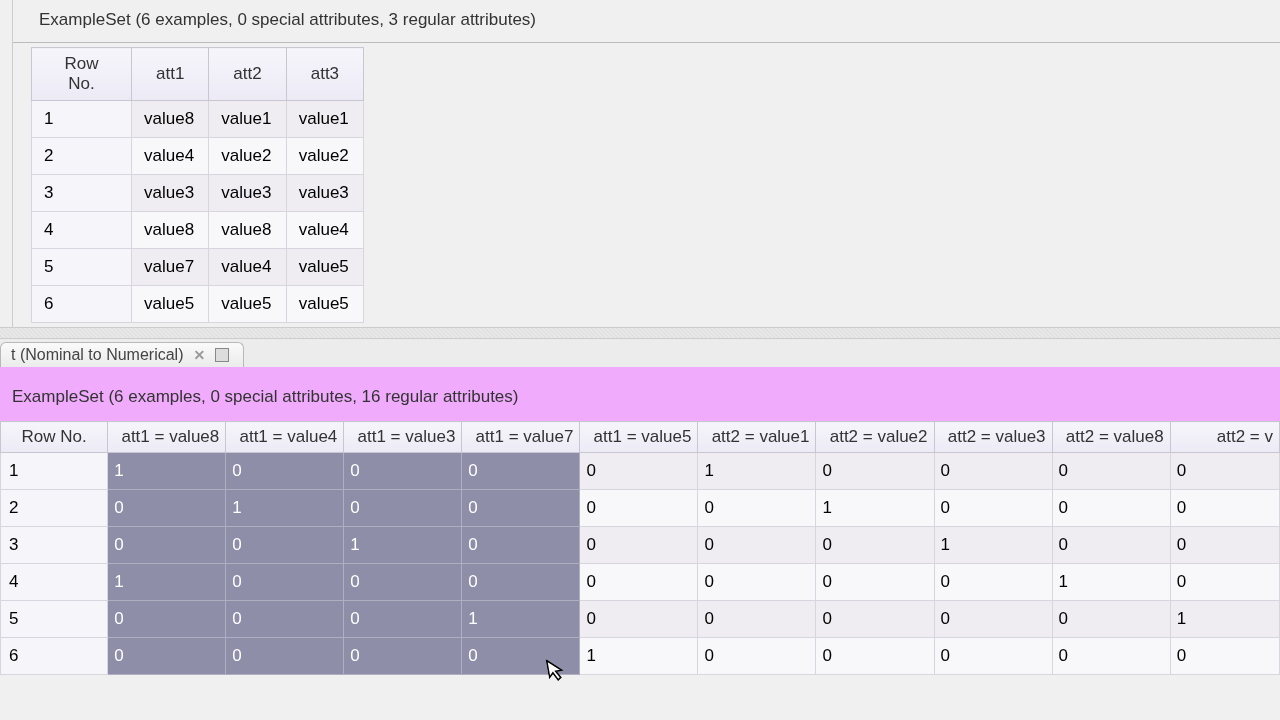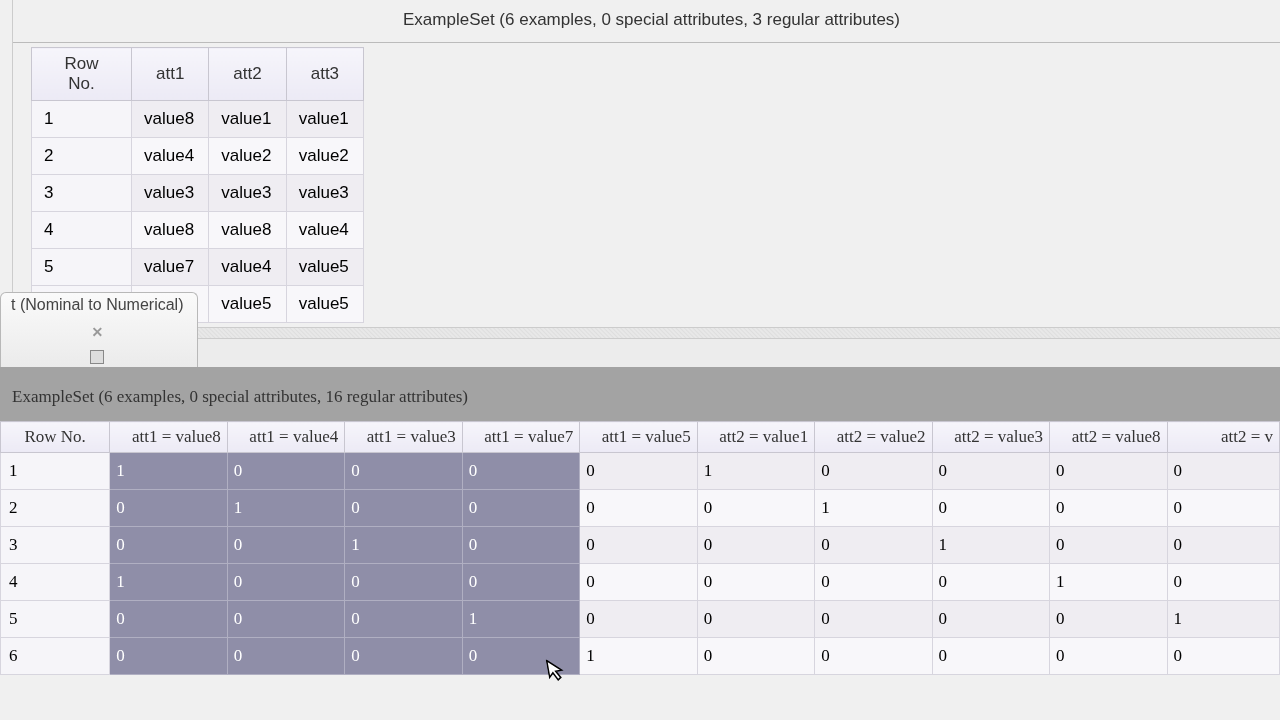--- a/index.html
+++ b/index.html
@@ -20,21 +20,20 @@
   .panel-top {
     padding: 8px 0 0 0;
     height: 327px;
     border-left: 1px solid #ccc;
     margin-left: 12px;
   }
   .summary {
     padding: 2px 16px 12px 26px;
     color: #333;
     border-bottom: 1px solid #bbb;
-    text-align: center;
   }
   .tbl {
     border-collapse: collapse;
     margin-left: 18px;
     margin-top: 4px;
   }
   .tbl th {
     font-weight: normal;
     text-align: center;
     background: linear-gradient(#f6f5fb, #eceaf5);
@@ -73,39 +72,37 @@
     border: 1px solid #b8b8b8;
     border-bottom: none;
     border-radius: 6px 6px 0 0;
     padding: 3px 14px 3px 10px;
     font-size: 16px;
     color: #444;
     display: flex;
     align-items: center;
     gap: 10px;
     margin-left: 0;
-    flex-direction: column;
   }
   .tab-close {
     color: #999;
     font-weight: bold;
     font-size: 14px;
   }
   .tab-icon {
     width: 14px;
     height: 14px;
     border: 1px solid #888;
     background: #ddd;
     display:inline-block;
   }
 
   .panel-bottom {
-    background:#a3a3a3;
+    background:#f0abfc;
     padding-top: 8px;
-    font-family: Liberation Serif, serif;
   }
   .summary2 {
     padding: 12px 0 14px 12px;
     color:#333;
   }
   .tbl2 {
     border-collapse: collapse;
     width: 100%;
   }
   .tbl2 th {

